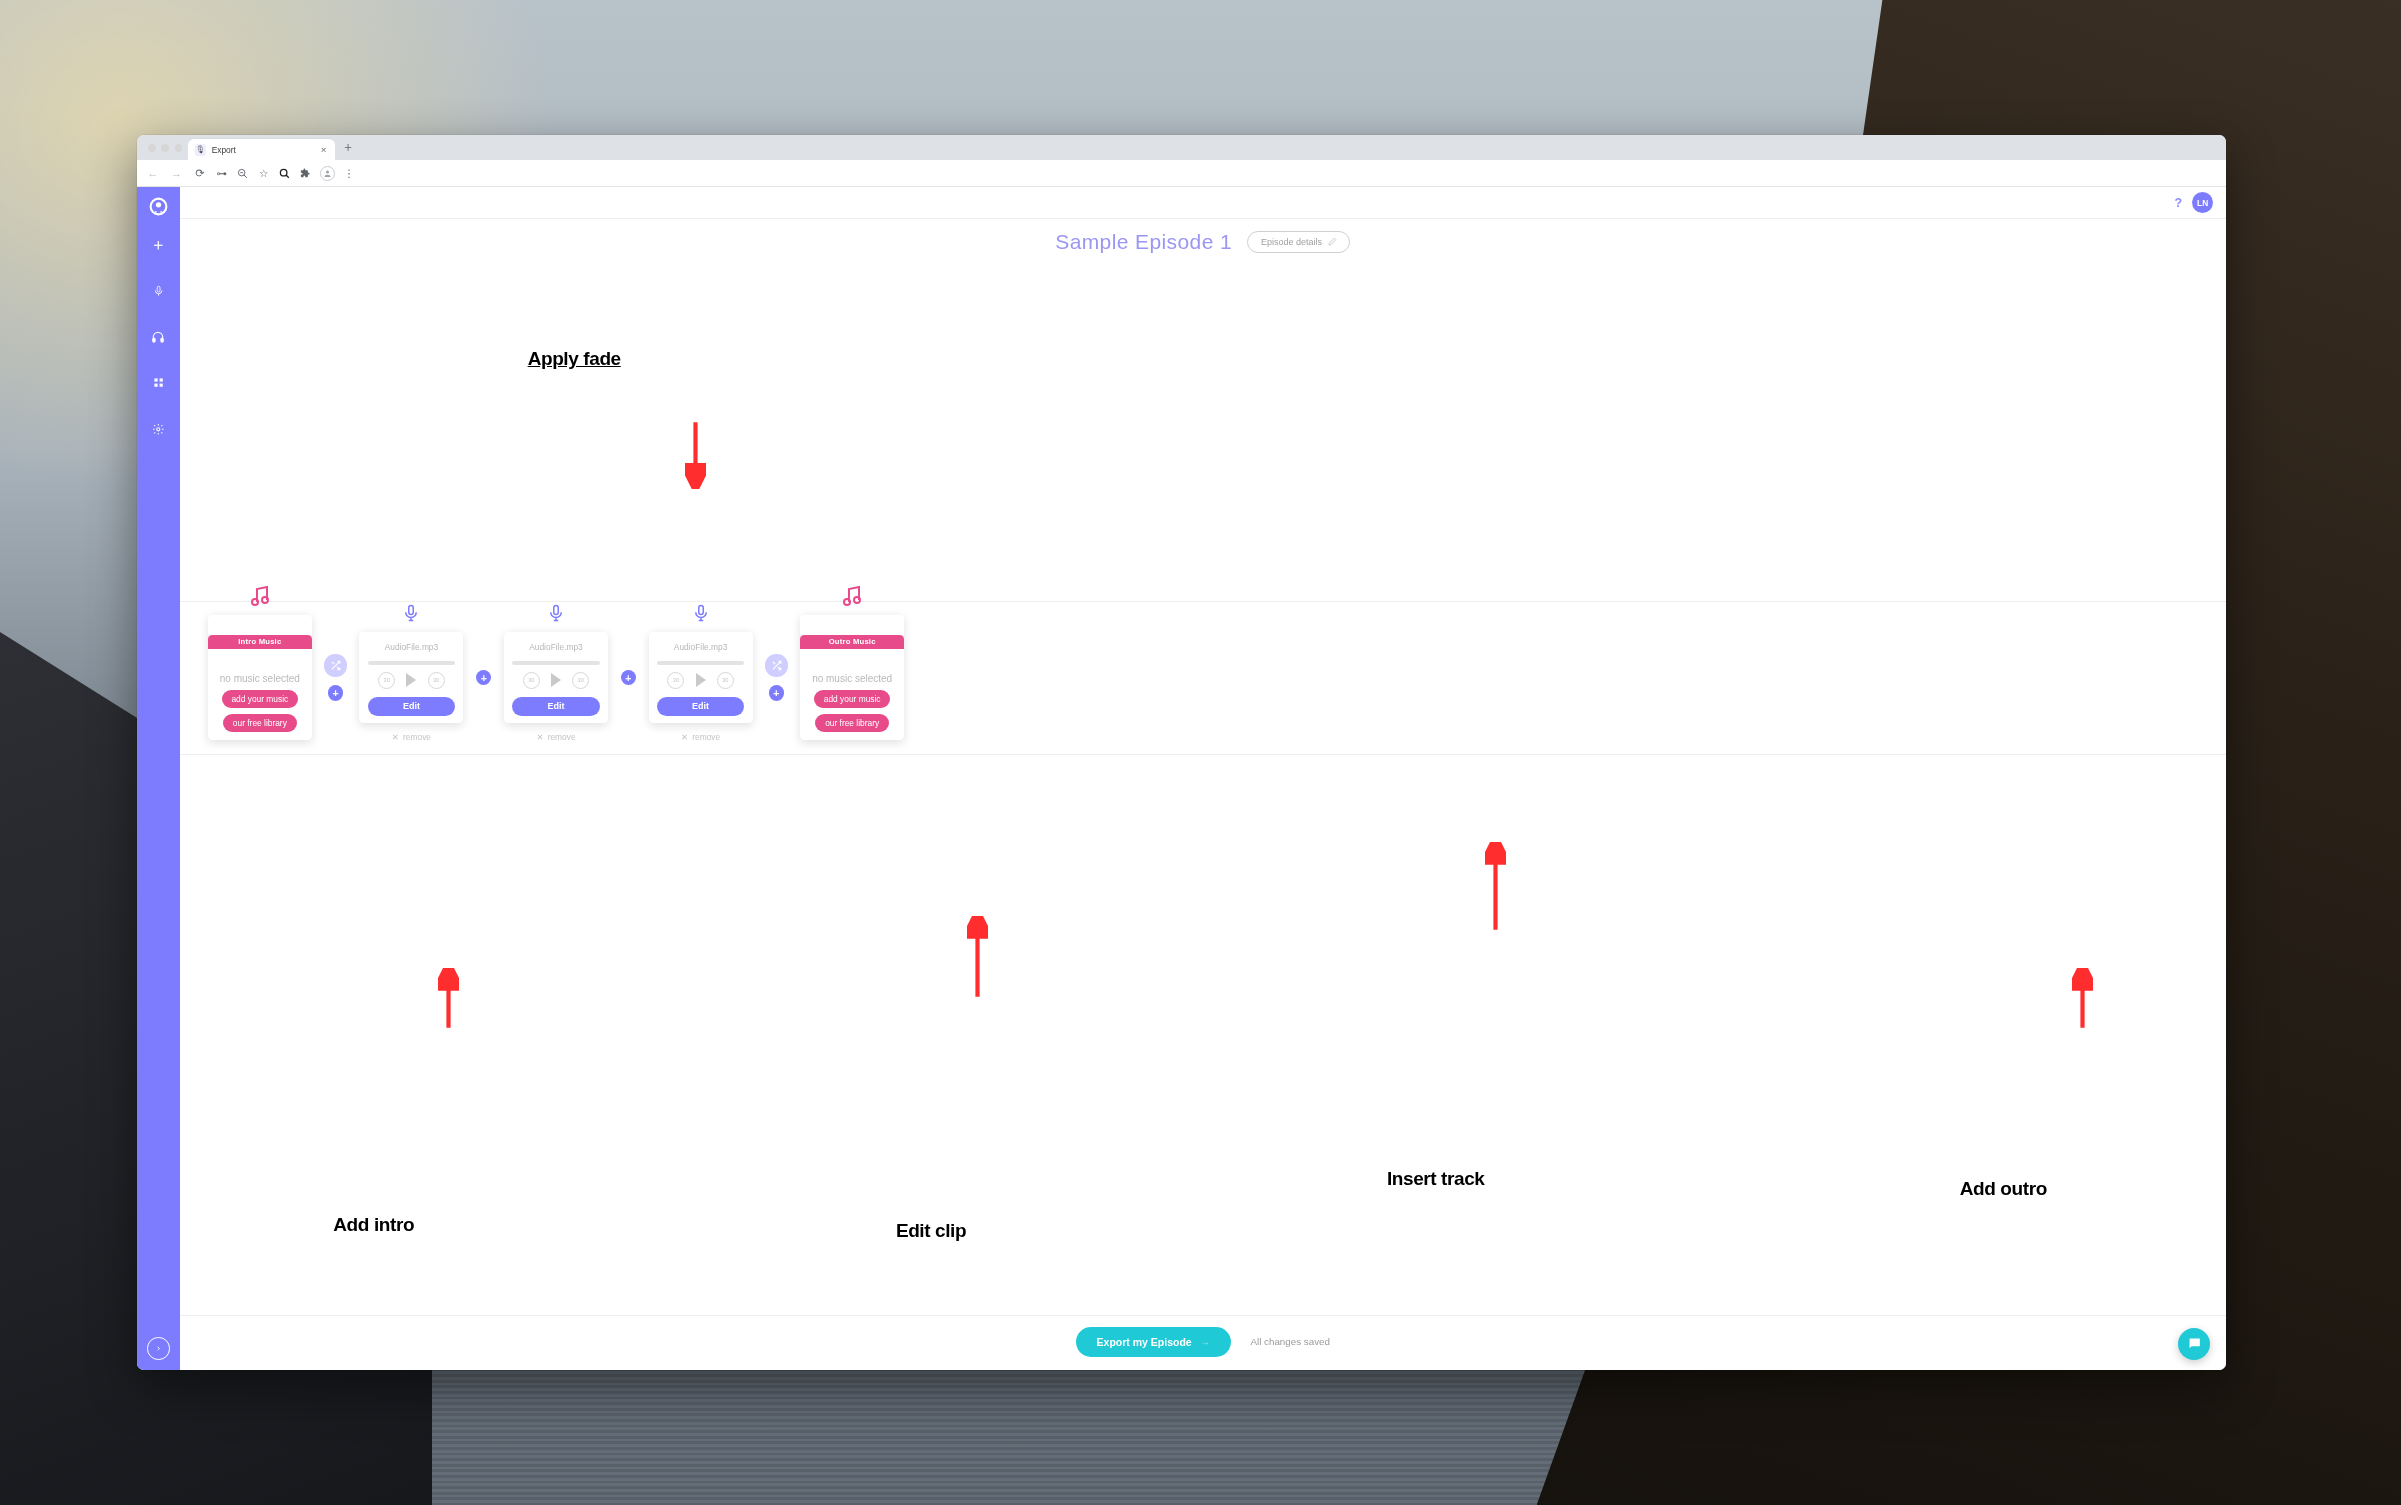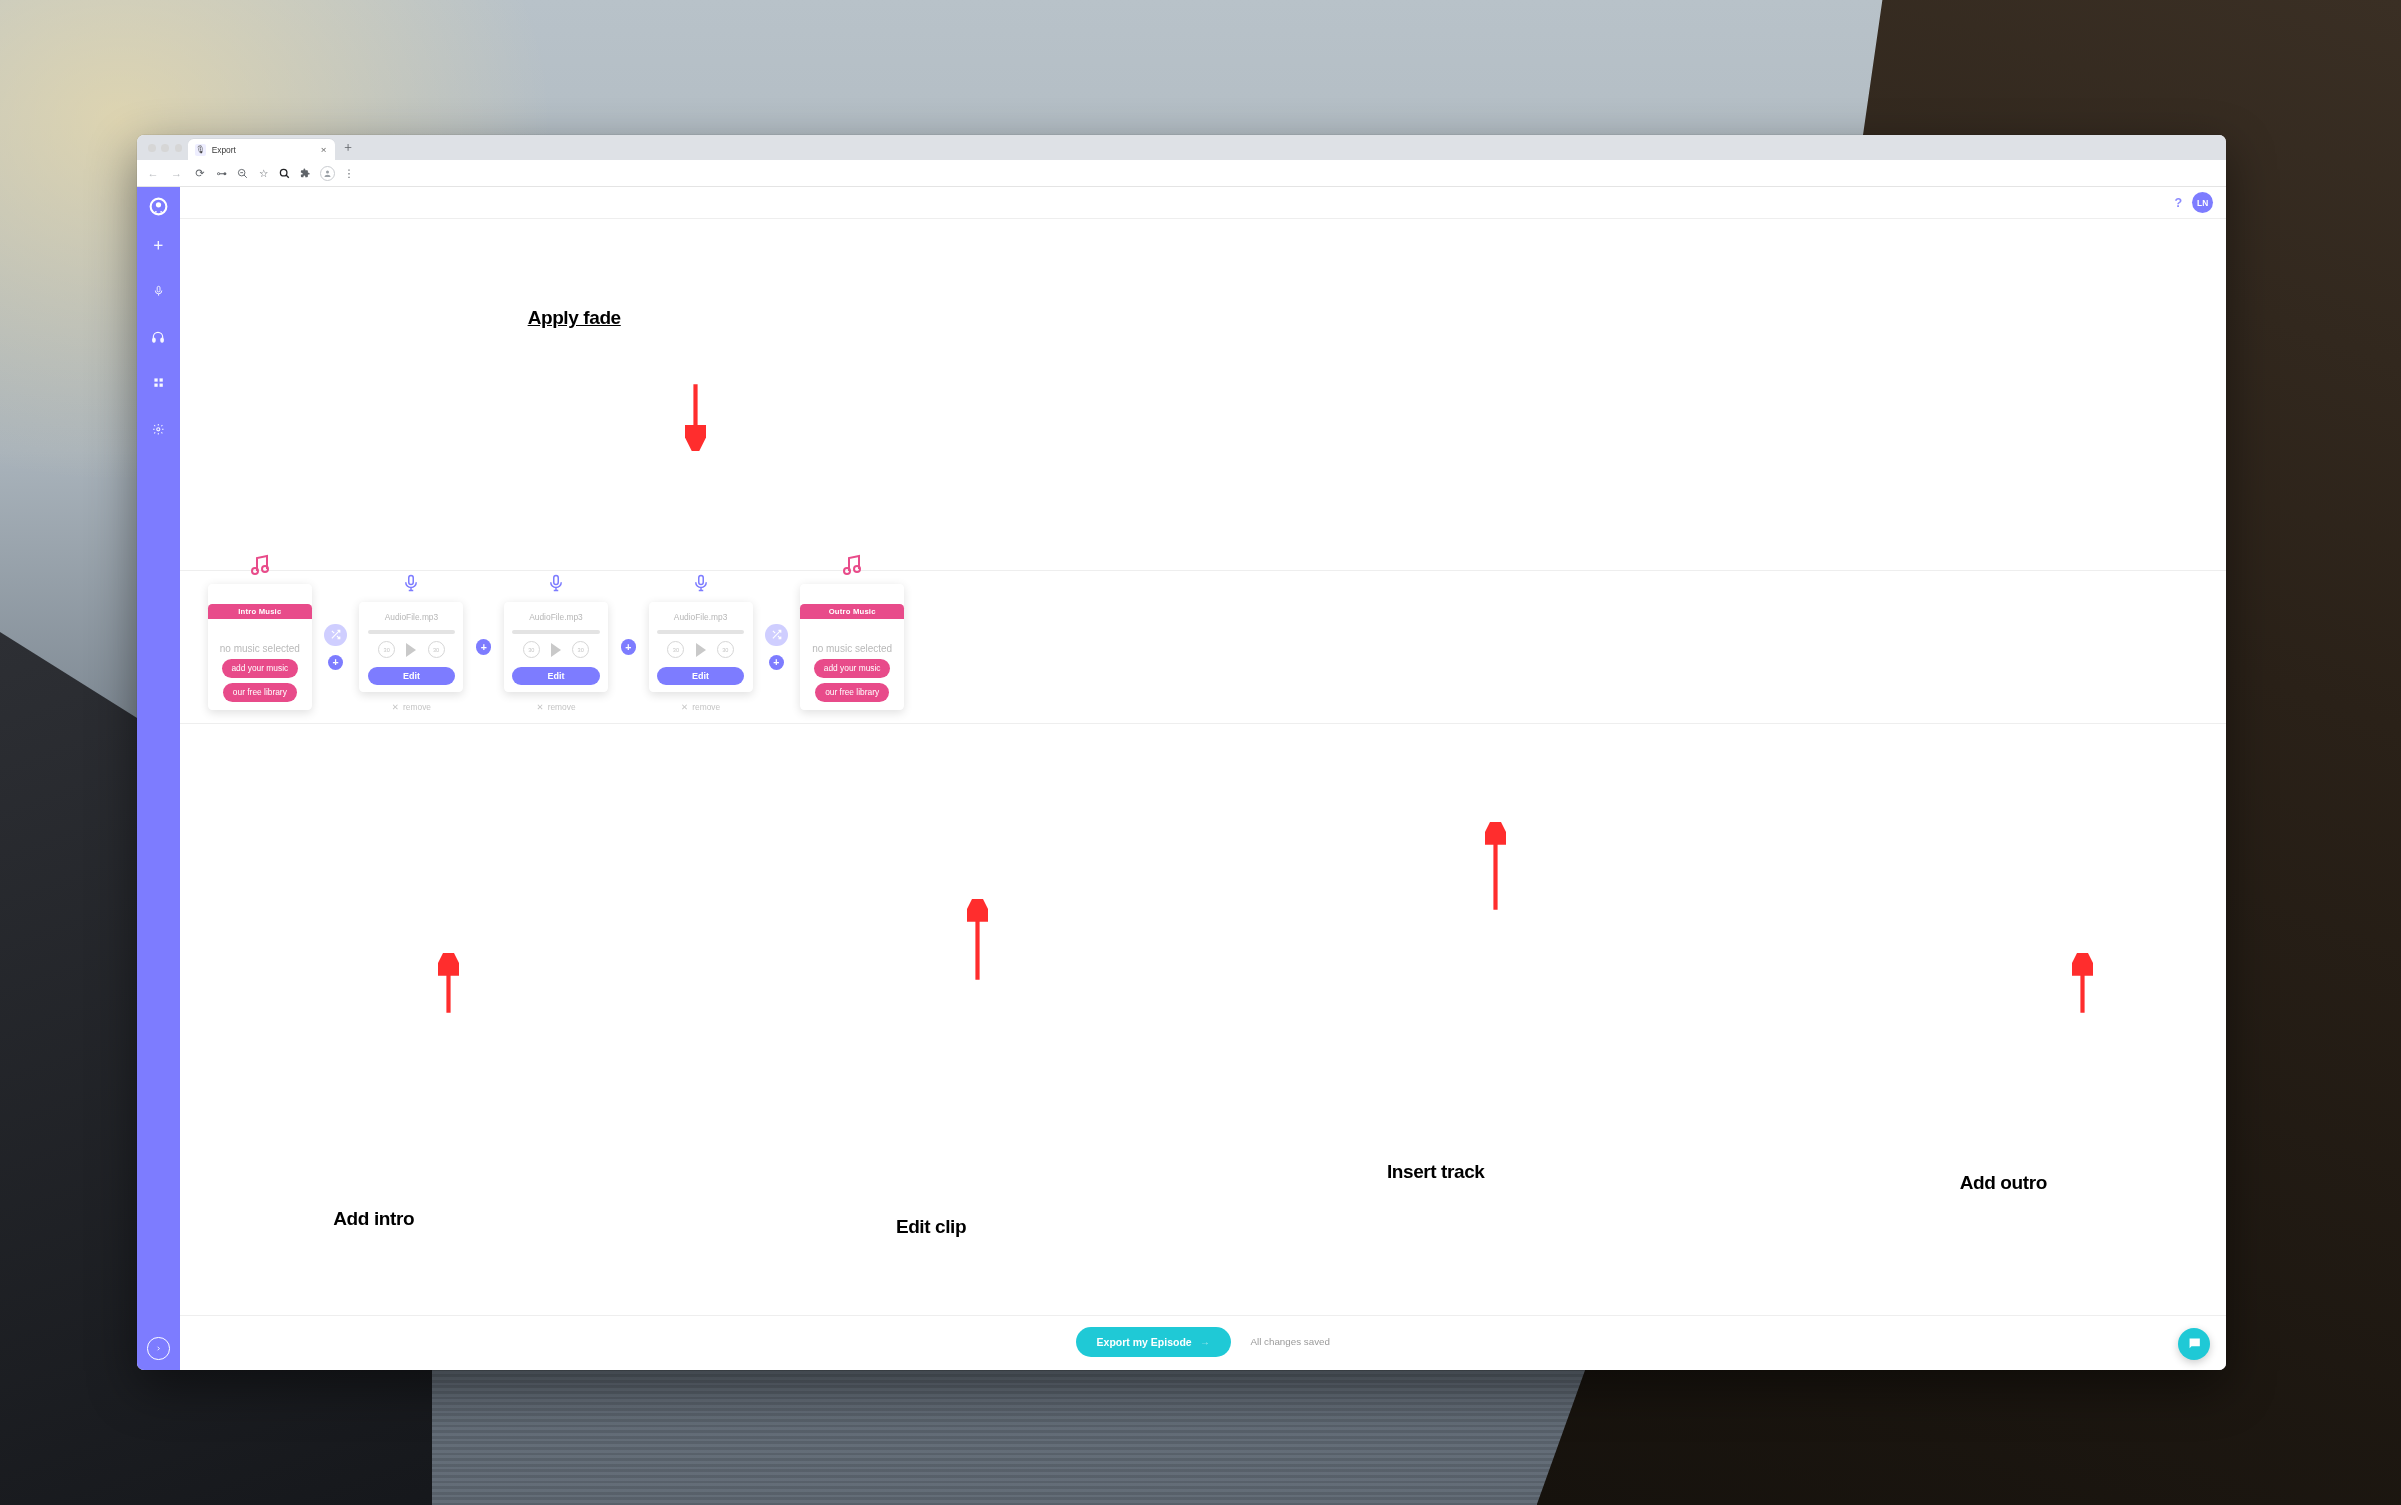--- a/index.html
+++ b/index.html
@@ -294,20 +294,29 @@
       </div>
     </div>
 
     <div class="main">
 
       <div class="topbar">
         <span class="help">?</span>
         <span class="uavatar">LN</span>
       </div>
 
+      <div class="titlebar">
+        <h1>Sample Episode 1</h1>
+        <button class="details-btn">
+          <span>Episode details</span>
+          <svg width="9" height="9" viewBox="0 0 24 24" fill="none" stroke="#b7b7b7" stroke-width="2">
+              <path d="M17 3l4 4L7 21H3v-4L17 3z"></path>
+            </svg>
+        </button>
+      </div>
 
       <div class="canvas">
 
         <div class="lane">
 
           <div class="card">
             <div class="topicon">
               <svg width="24" height="24" viewBox="0 0 24 24" fill="none" stroke="#e84b8a" stroke-width="2">
                   <path d="M9 18V5l10-2v13"></path>
                   <circle cx="7" cy="18" r="3"></circle>

